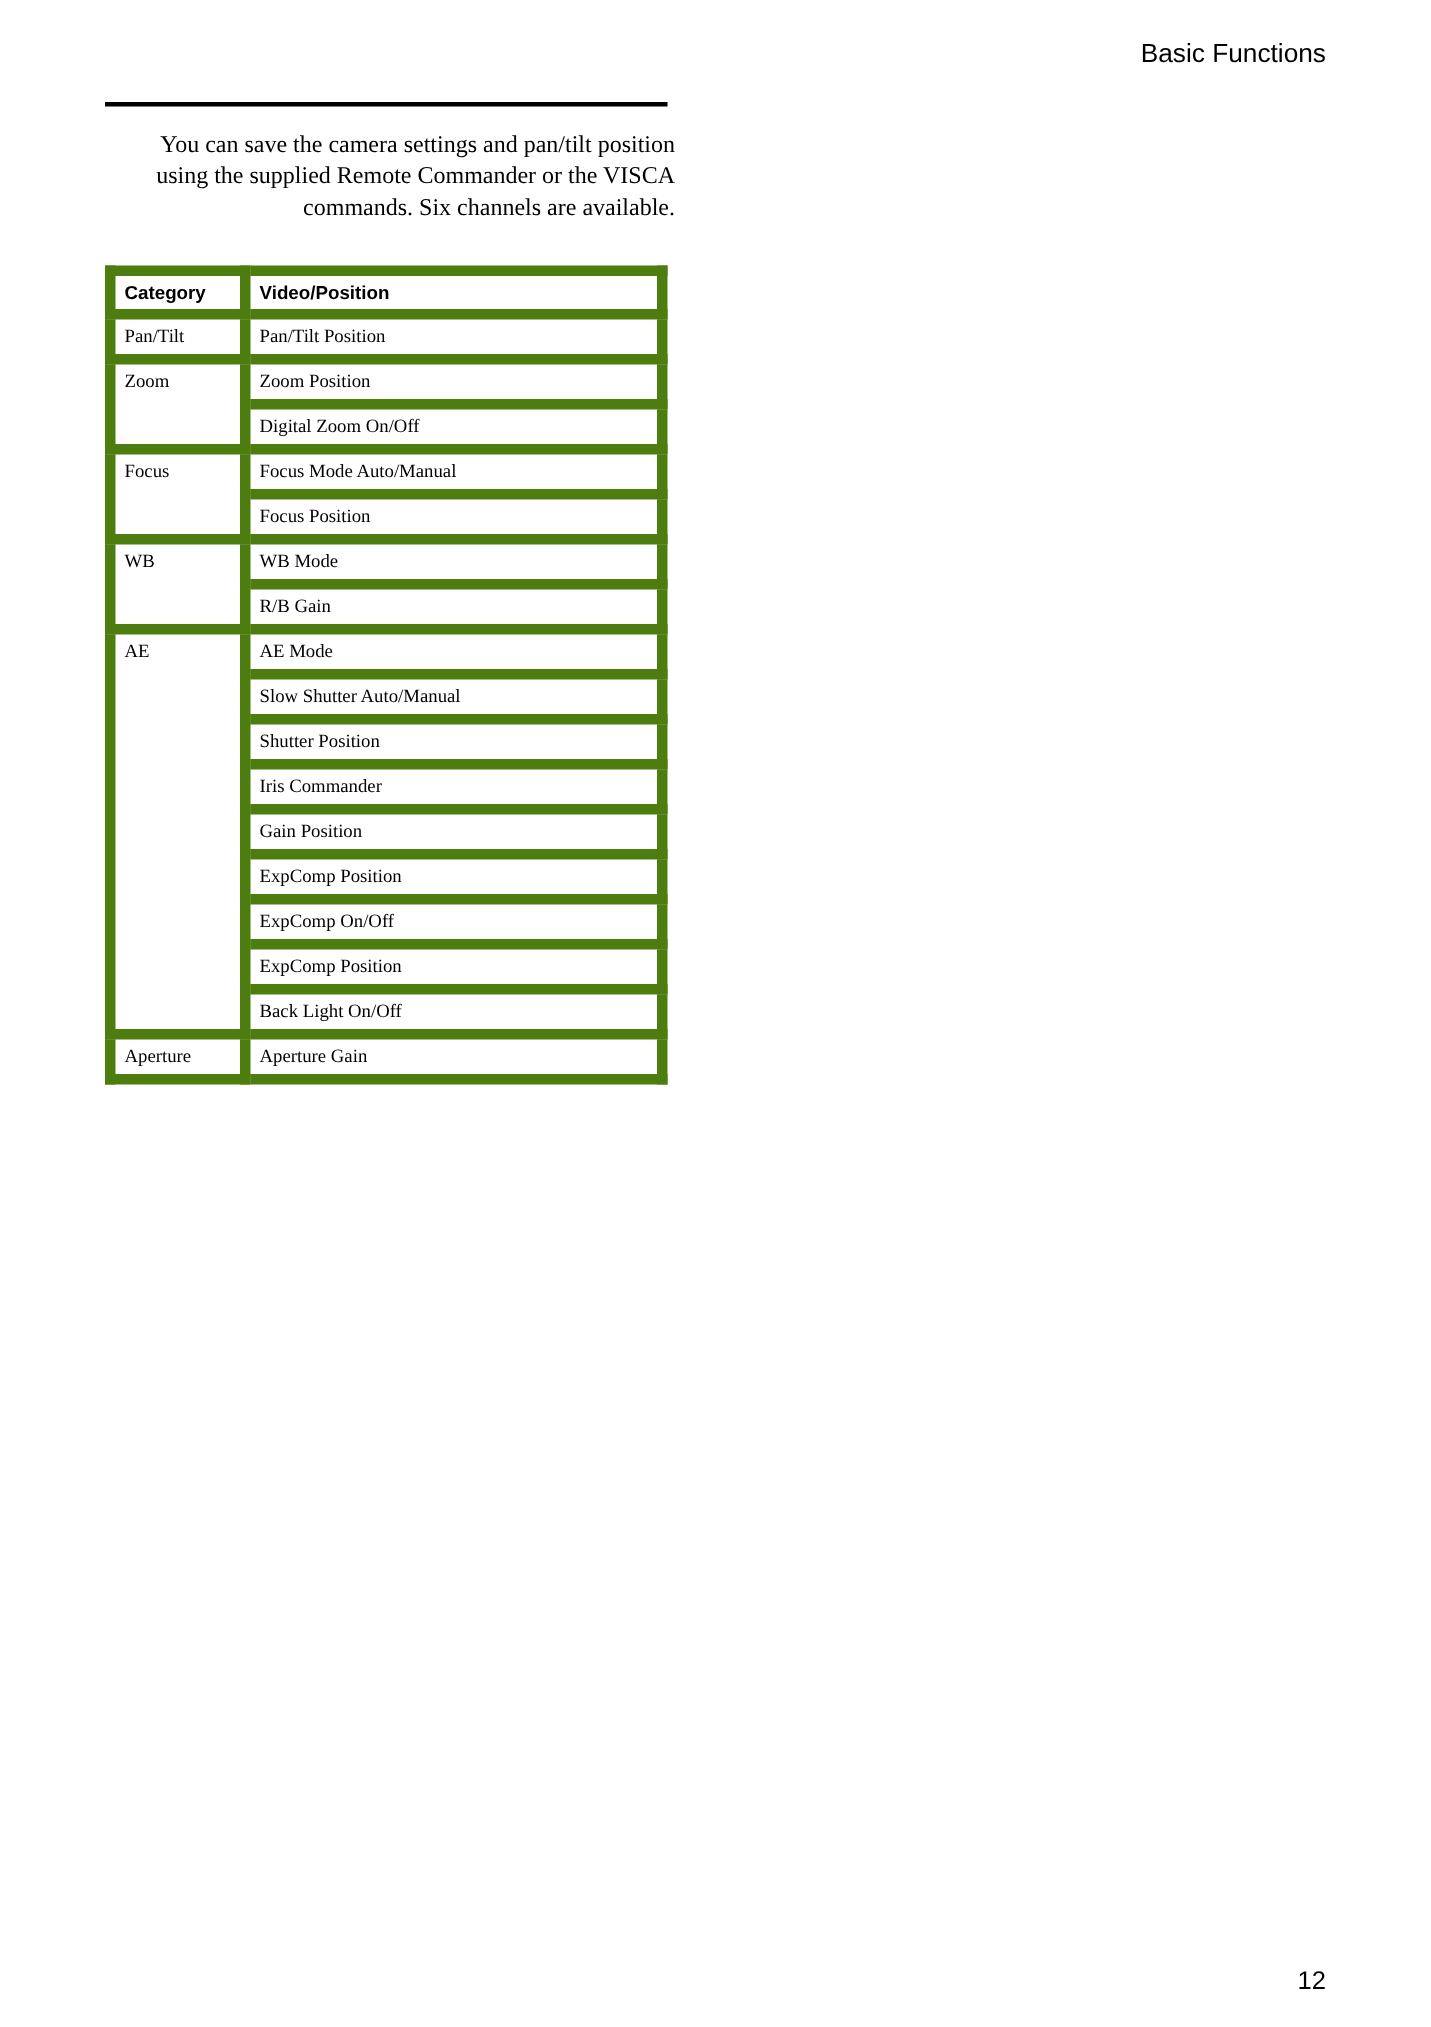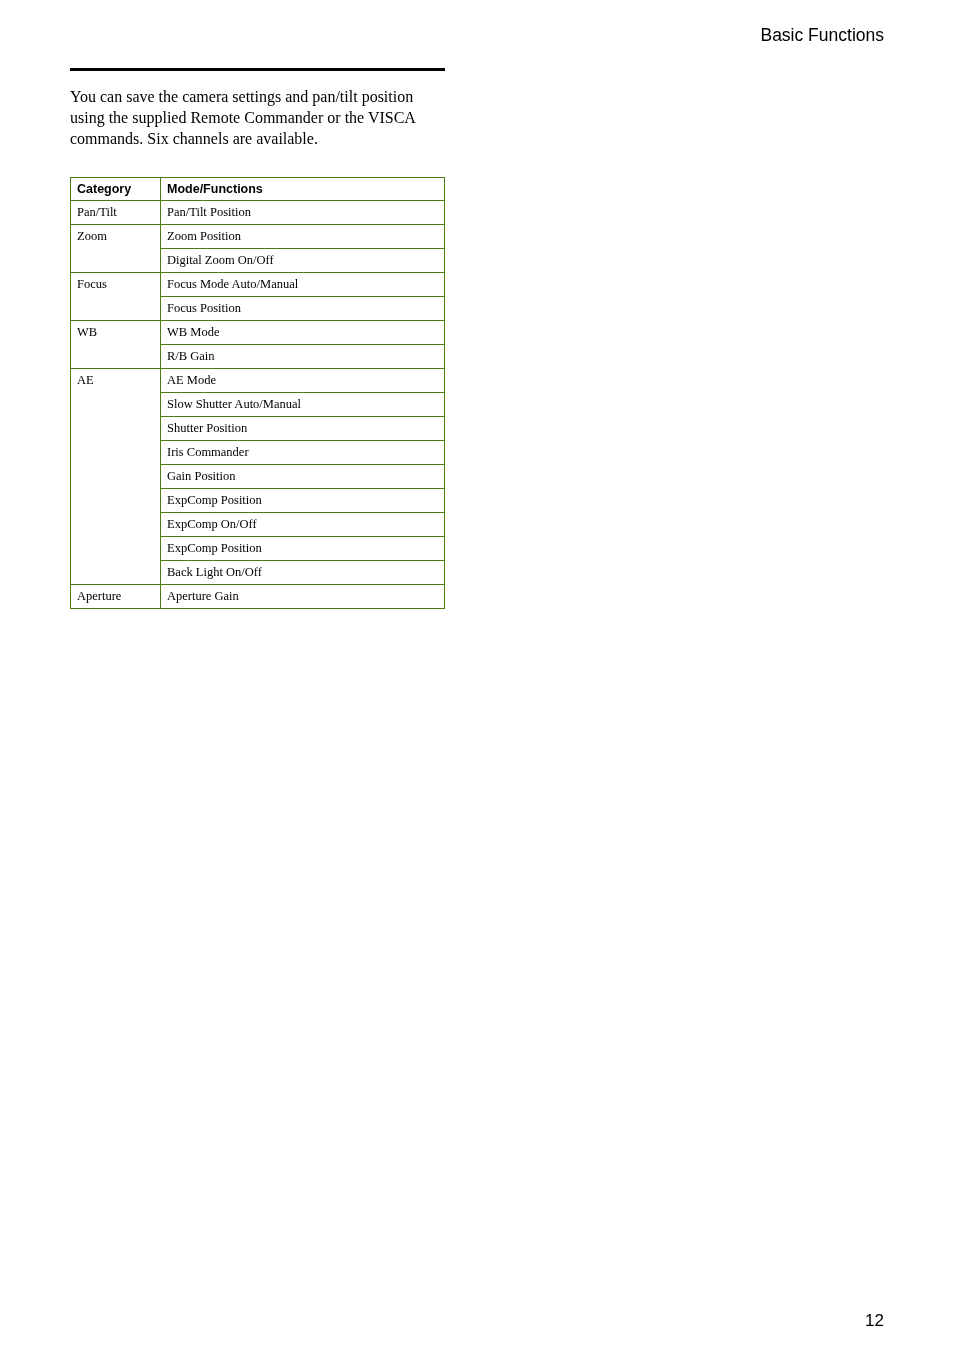--- a/index.html
+++ b/index.html
@@ -37,36 +37,37 @@
     font-size: 30px;
     line-height: 1.2;
     margin: 6px 0 24px 0;
     max-width: 375px;
   }
   .intro {
     font-size: 16px;
     line-height: 1.3;
     max-width: 380px;
     margin-bottom: 28px;
+    text-align: right;
   }
   .subhead {
     font-family: Arial, Helvetica, sans-serif;
     font-weight: bold;
     font-size: 15px;
     line-height: 1.35;
     max-width: 380px;
     margin-bottom: 10px;
   }
   table.data {
     border-collapse: collapse;
     width: 375px;
     font-size: 12.5px;
   }
   table.data th, table.data td {
-    border: 1px solid #4d7c0f;
+    border: 7px solid #4d7c0f;
     padding: 4px 6px;
     text-align: left;
     vertical-align: top;
   }
   table.data th {
     font-family: Arial, Helvetica, sans-serif;
     font-weight: bold;
     font-size: 12.5px;
   }
   table.data td.cat {
@@ -90,21 +91,21 @@
   <hr class="title-rule">
 
 
   <p class="intro">You can save the camera settings and pan/tilt position using the supplied Remote Commander or the VISCA commands. Six channels are available.</p>
 
 
   <table class="data">
     <thead>
       <tr>
         <th class="cat">Category</th>
-        <th>Mode/Functions</th>
+        <th>Video/Position</th>
       </tr>
     </thead>
     <tbody id="tbody">
         <tr>
           <td class="cat" rowspan="1">Pan/Tilt</td>
           <td>Pan/Tilt Position</td>
         </tr>
         <tr>
           <td class="cat" rowspan="2">Zoom</td>
           <td>Zoom Position</td>

